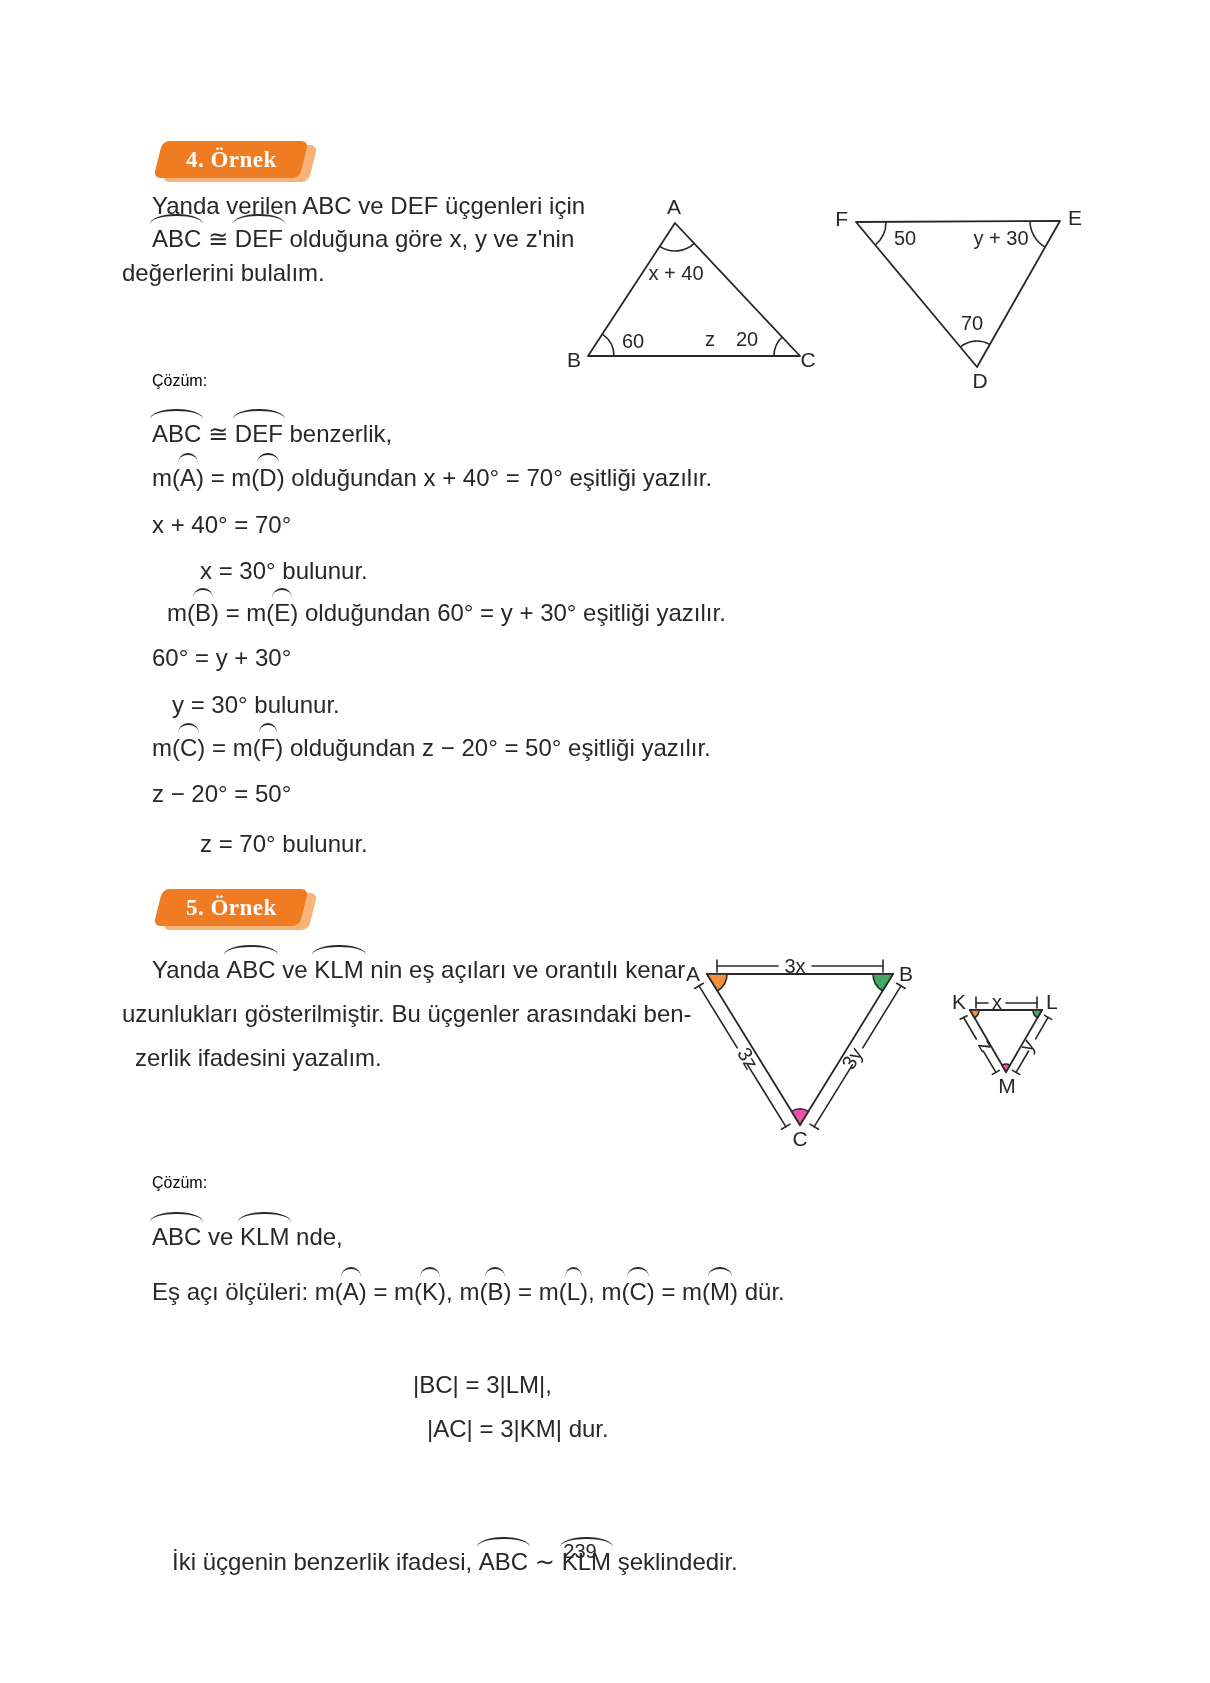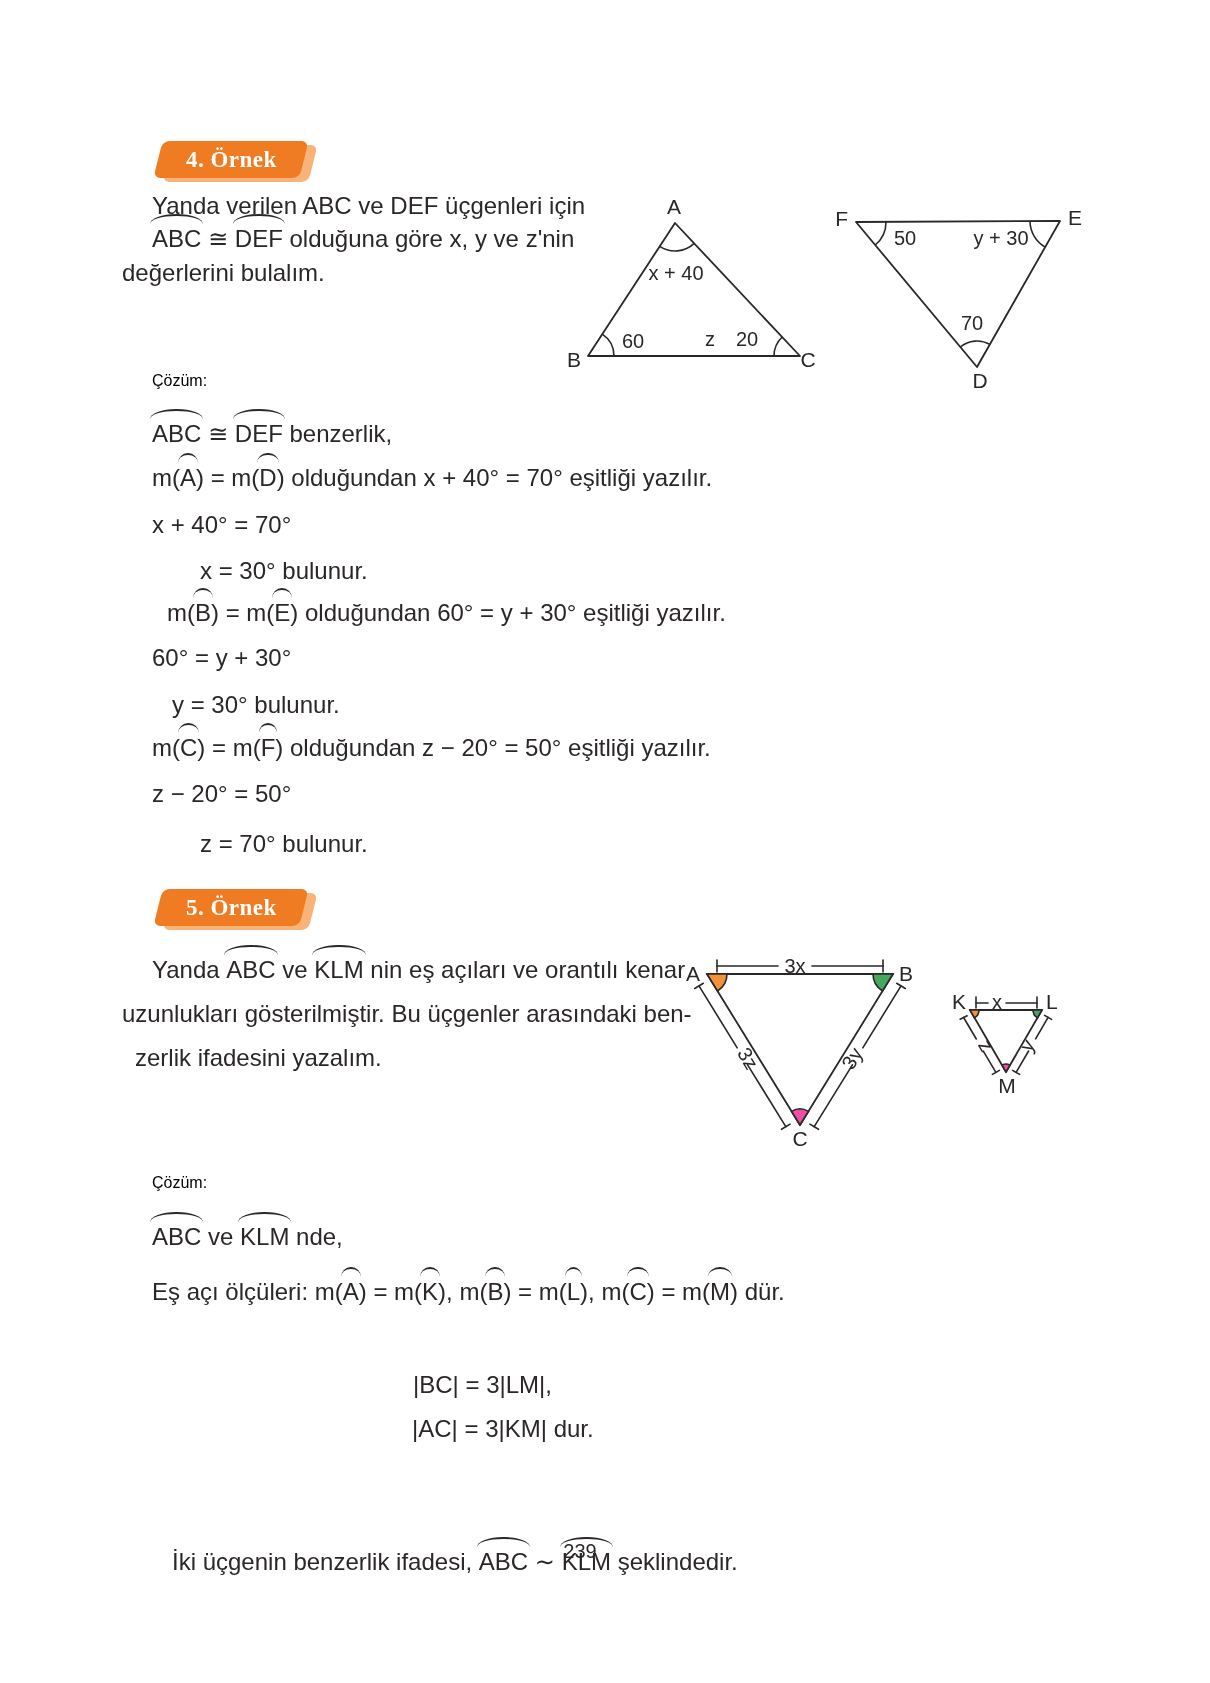--- a/index.html
+++ b/index.html
@@ -24,21 +24,21 @@
   
   #p1l1{left:152px;top:191px;} #p1l2{left:152px;top:224px;} #p1l3{left:122px;top:258px;}
   #hcozum1{left:152px;top:372px;}
   #s4l1{left:152px;top:419px;} #s4l2{left:152px;top:463px;} #s4l3{left:152px;top:510px;}
   #s4l4{left:200px;top:556px;} #s4l5{left:167px;top:598px;text-align:right;} #s4l6{left:152px;top:643px;}
   #s4l7{left:172px;top:690px;} #s4l8{left:152px;top:733px;} #s4l9{left:152px;top:779px;}
   #s4l10{left:200px;top:829px;}
   #p2l1{left:152px;top:955px;} #p2l2{left:122px;top:999px;} #p2l3{left:135px;top:1043px;}
   #hcozum2{left:152px;top:1174px;}
   #s5l1{left:152px;top:1222px;} #s5l2{left:152px;top:1277px;} #s5l3{left:152px;top:1324px;}
-  #s5l4{left:413px;top:1370px;} #s5l5{left:412px;top:1414px;} #s5l6{left:152px;top:1547px;margin-left:20px;}
+  #s5l4{left:413px;top:1370px;} #s5l5{left:427px;top:1414px;} #s5l6{left:152px;top:1547px;margin-left:20px;}
   #pagenum{left:520px;top:1536px;width:120px;text-align:center;font-size:20px;}
   
   .diagram{position:absolute;}
   #triabc{left:540px;top:190px;} #tridef{left:820px;top:190px;}
   #triabc2{left:640px;top:930px;} #triklm{left:940px;top:985px;}
   .side{fill:none;stroke:#2b2728;stroke-width:1.8;stroke-linejoin:round;stroke-linecap:round;}
   .arc{fill:none;stroke:#2b2728;stroke-width:1.6;}
   .angle{stroke:#2b2728;stroke-width:1.6;}
   .dim{stroke:#2b2728;stroke-width:1.6;stroke-linecap:round;}
   .svgtxt{font-family:"Liberation Sans","DejaVu Sans",sans-serif;font-size:20px;fill:#2b2728;}

